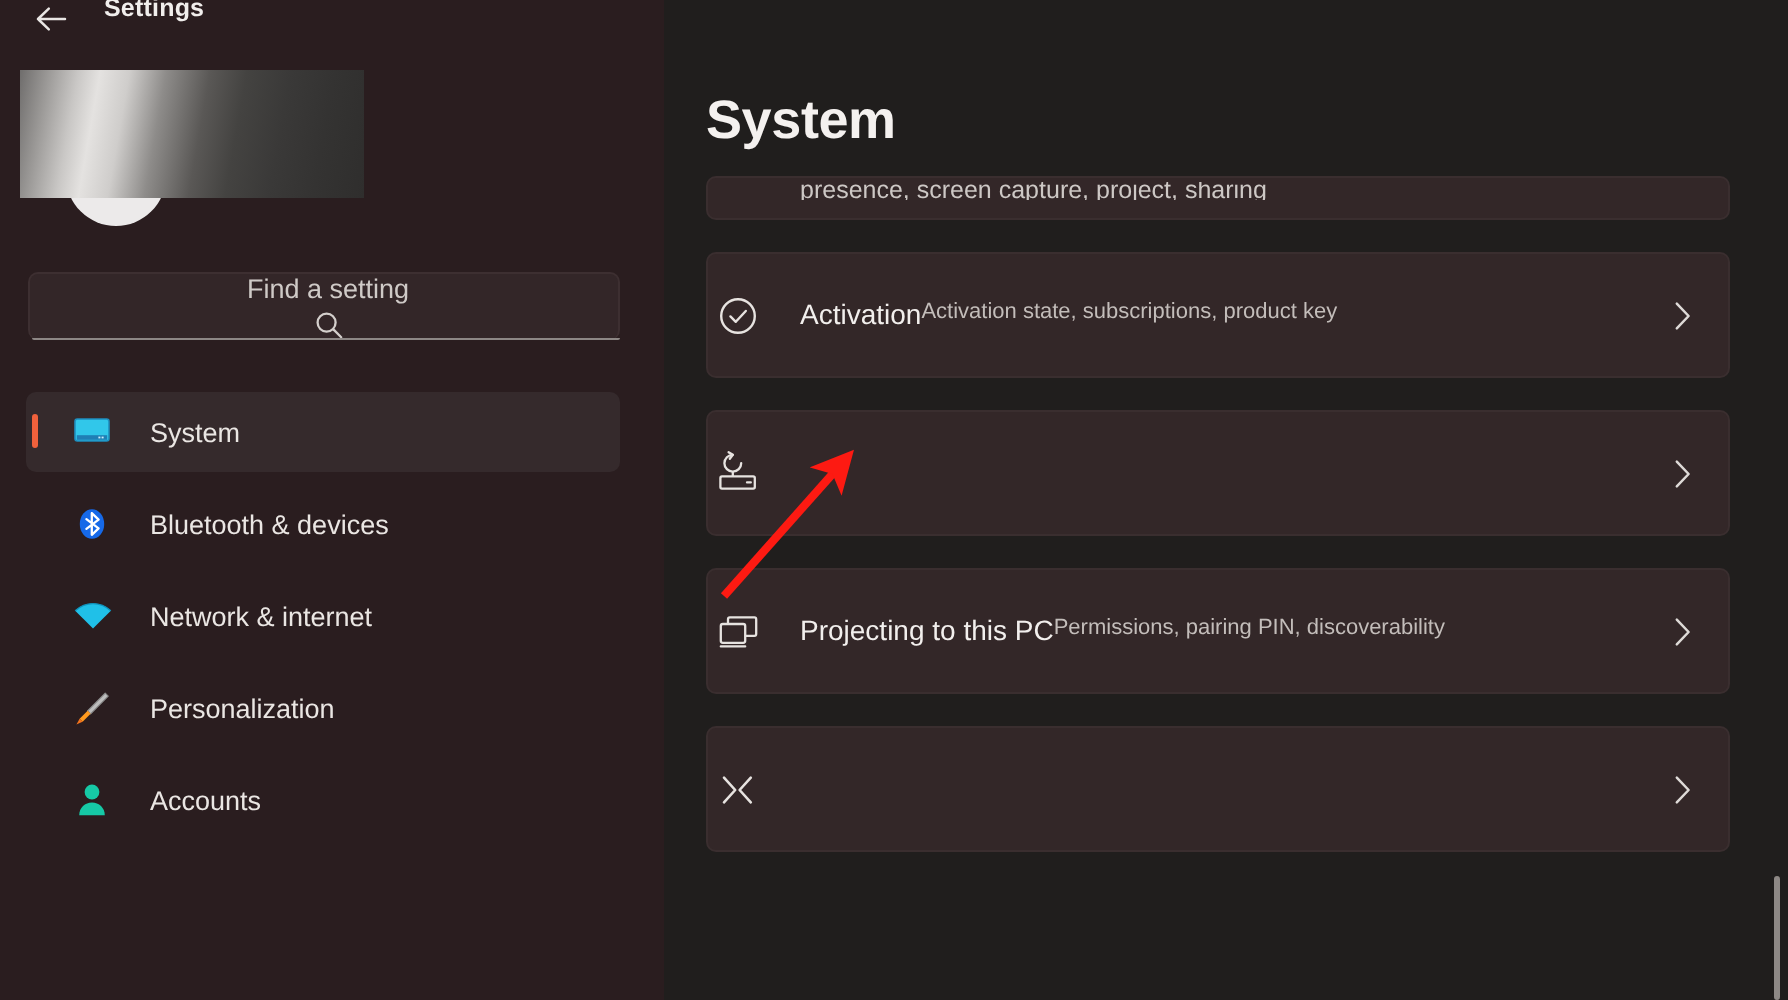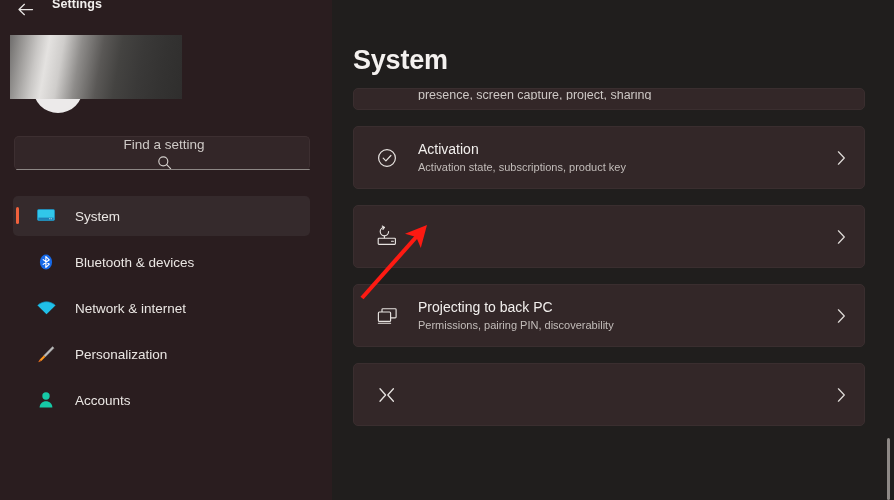--- a/index.html
+++ b/index.html
@@ -206,21 +206,21 @@
   .card {
     position: relative;
     width: 512px;
     background: #332728;
     border: 1px solid #3a2e2f;
     border-radius: 5px;
     height: 63px;
     margin-bottom: 16px;
     display: flex;
     align-items: center;
-    padding-left: 20px;
+    padding-left: 2px;
   }
   .card.clipped {
     height: 22px;
     margin-bottom: 16px;
     align-items: flex-end;
     overflow: hidden;
   }
   .card-clipped-text {
     position: relative;
     left: 44px;
@@ -235,21 +235,21 @@
   .card-icon {
     width: 26px;
     height: 26px;
     display: flex;
     align-items: center;
     justify-content: center;
     color: #e7e3e0;
     margin-right: 18px;
     flex: none;
   }
-  .card-texts { display: flex; flex-direction: column; justify-content: center; }
+  .card-texts { display: flex; flex-direction: row; justify-content: center; }
   .card-title {
     font-size: 14px;
     color: #f2efed;
     line-height: 1.35;
   }
   .card-sub {
     font-size: 11px;
     color: #c3bdba;
     line-height: 1.4;
     margin-top: 1px;
@@ -442,21 +442,21 @@
 
       <div class="card">
         <div class="card-icon">
           <svg width="23" height="22" viewBox="0 0 23 22" fill="none">
             <rect x="2.4" y="7.0" width="12.2" height="9.4" rx="1" stroke="#e7e3e0" stroke-width="1.15"></rect>
             <path d="M6.0 7.0V4.6C6.0 4.1 6.4 3.7 6.9 3.7H19.2C19.7 3.7 20.1 4.1 20.1 4.6V12.0C20.1 12.5 19.7 12.9 19.2 12.9H14.6" stroke="#e7e3e0" stroke-width="1.15" stroke-linejoin="round"></path>
             <path d="M2.4 18.2H14.6" stroke="#e7e3e0" stroke-width="1.15" stroke-linecap="round"></path>
           </svg>
         </div>
         <div class="card-texts">
-          <div class="card-title">Projecting to back PC</div>
+          <div class="card-title">Projecting to this PC</div>
           <div class="card-sub">Permissions, pairing PIN, discoverability</div>
         </div>
         <div class="card-chev">
           <svg width="9" height="15" viewBox="0 0 9 15" fill="none">
             <path d="M1.4 1.3L7.3 7.5L1.4 13.7" stroke="#dedad7" stroke-width="1.25" stroke-linecap="round" stroke-linejoin="round"></path>
           </svg>
         </div>
       </div>
 
       <div class="card">

